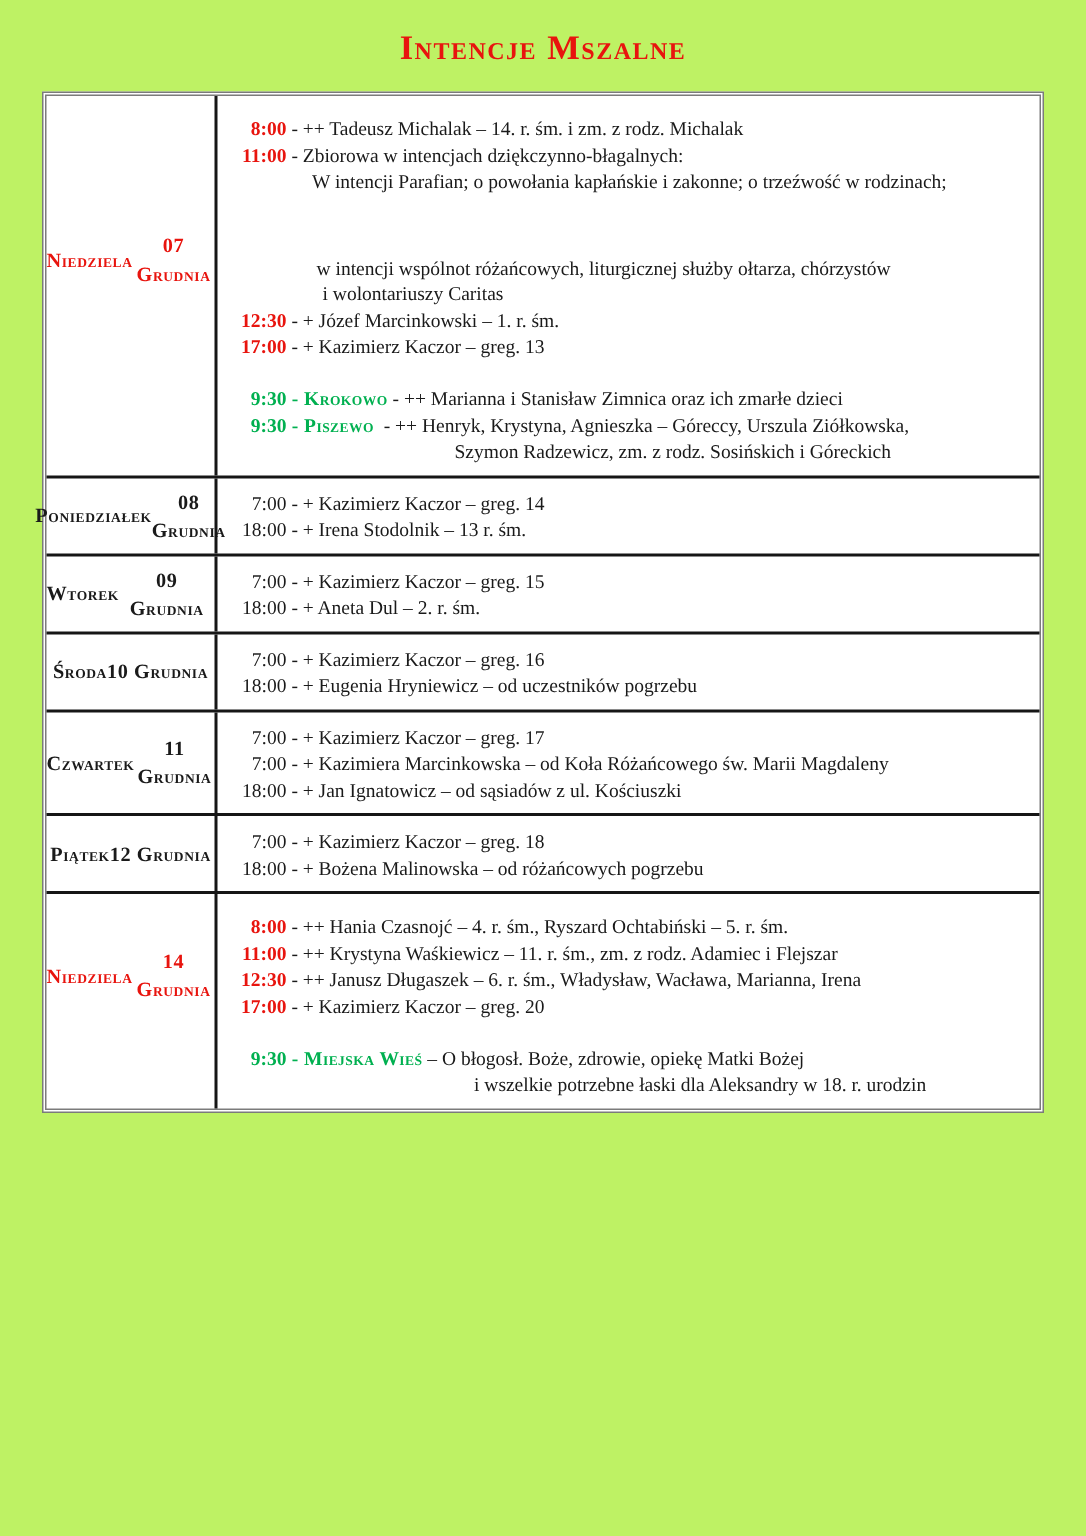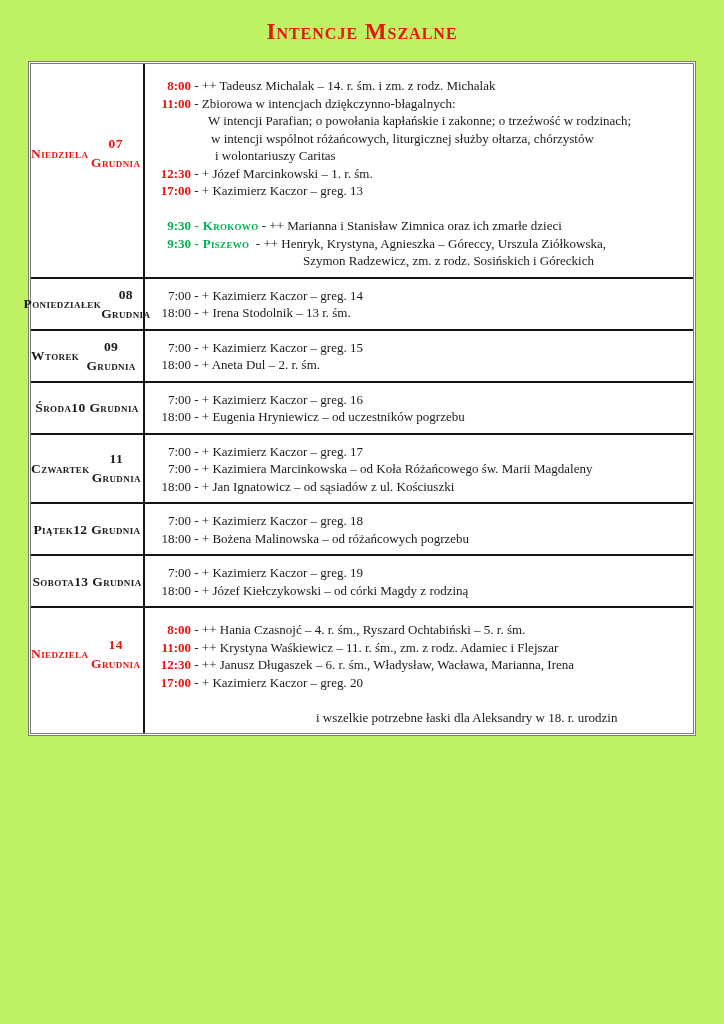--- a/index.html
+++ b/index.html
@@ -58,21 +58,21 @@
   <div class="schedule">
       <div class="row tall pad-lg">
         <div class="day-cell red">
           <div class="day-line">Niedziela</div>
           <div class="day-line">07 Grudnia</div>
         </div>
         <div class="content-cell">
           <div class="line"><span class="slot c-red">8:00</span><span class="seg"> - ++ Tadeusz Michalak – 14. r. śm. i zm. z rodz. Michalak</span></div>
           <div class="line"><span class="slot c-red">11:00</span><span class="seg"> - Zbiorowa w intencjach dziękczynno-błagalnych:</span></div>
           <div class="line" style="padding-left: 53px;"><span class="seg">W intencji Parafian; o powołania kapłańskie i zakonne; o trzeźwość w rodzinach;</span></div>
-          <div class="line" style="padding-left: 56px;"><span class="seg">w intencji wspólnot różańcowych, liturgicznej służby ołtarza, chórzystów</span></div>
+          <div class="line" style="padding-left: 56px; margin-top: 40px;"><span class="seg">w intencji wspólnot różańcowych, liturgicznej służby ołtarza, chórzystów</span></div>
           <div class="line" style="padding-left: 60px;"><span class="seg">i wolontariuszy Caritas</span></div>
           <div class="line"><span class="slot c-red">12:30</span><span class="seg"> - + Józef Marcinkowski – 1. r. śm.</span></div>
           <div class="line"><span class="slot c-red">17:00</span><span class="seg"> - + Kazimierz Kaczor – greg. 13</span></div>
           <div class="line blank"></div>
           <div class="line"><span class="slot c-green">9:30</span><span class="village c-green"> - Krokowo</span><span class="seg"> - ++ Marianna i Stanisław Zimnica oraz ich zmarłe dzieci</span></div>
           <div class="line"><span class="slot c-green">9:30</span><span class="village c-green"> - Piszewo</span><span class="seg">  - ++ Henryk, Krystyna, Agnieszka – Góreccy, Urszula Ziółkowska,</span></div>
           <div class="line" style="padding-left: 148px;"><span class="seg">Szymon Radzewicz, zm. z rodz. Sosińskich i Góreckich</span></div>
         </div>
       </div>
       <div class="row">
@@ -119,38 +119,29 @@
       <div class="row">
         <div class="day-cell">
           <div class="day-line">Piątek</div>
           <div class="day-line">12 Grudnia</div>
         </div>
         <div class="content-cell">
           <div class="line"><span class="slot">7:00</span><span class="seg"> - + Kazimierz Kaczor – greg. 18</span></div>
           <div class="line"><span class="slot">18:00</span><span class="seg"> - + Bożena Malinowska – od różańcowych pogrzebu</span></div>
         </div>
       </div>
-      <div class="row">
-        <div class="day-cell">
-          <div class="day-line">Sobota</div>
-          <div class="day-line">13 Grudnia</div>
-        </div>
-        <div class="content-cell">
-          <div class="line"><span class="slot">7:00</span><span class="seg"> - + Kazimierz Kaczor – greg. 19</span></div>
-          <div class="line"><span class="slot">18:00</span><span class="seg"> - + Józef Kiełczykowski – od córki Magdy z rodziną</span></div>
-        </div>
-      </div>
       <div class="row tall pad-lg">
         <div class="day-cell red">
           <div class="day-line">Niedziela</div>
           <div class="day-line">14 Grudnia</div>
         </div>
         <div class="content-cell">
           <div class="line"><span class="slot c-red">8:00</span><span class="seg"> - ++ Hania Czasnojć – 4. r. śm., Ryszard Ochtabiński – 5. r. śm.</span></div>
           <div class="line"><span class="slot c-red">11:00</span><span class="seg"> - ++ Krystyna Waśkiewicz – 11. r. śm., zm. z rodz. Adamiec i Flejszar</span></div>
           <div class="line"><span class="slot c-red">12:30</span><span class="seg"> - ++ Janusz Długaszek – 6. r. śm., Władysław, Wacława, Marianna, Irena</span></div>
           <div class="line"><span class="slot c-red">17:00</span><span class="seg"> - + Kazimierz Kaczor – greg. 20</span></div>
           <div class="line blank"></div>
+          <div class="line"><span class="slot c-green">9:30</span><span class="village c-green"> - Miejska Wieś</span><span class="seg"> – O błogosł. Boże, zdrowie, opiekę Matki Bożej</span></div>
           <div class="line" style="padding-left: 161px;"><span class="seg">i wszelkie potrzebne łaski dla Aleksandry w 18. r. urodzin</span></div>
         </div>
       </div>
     </div>
 </div>
 
 </body></html>

